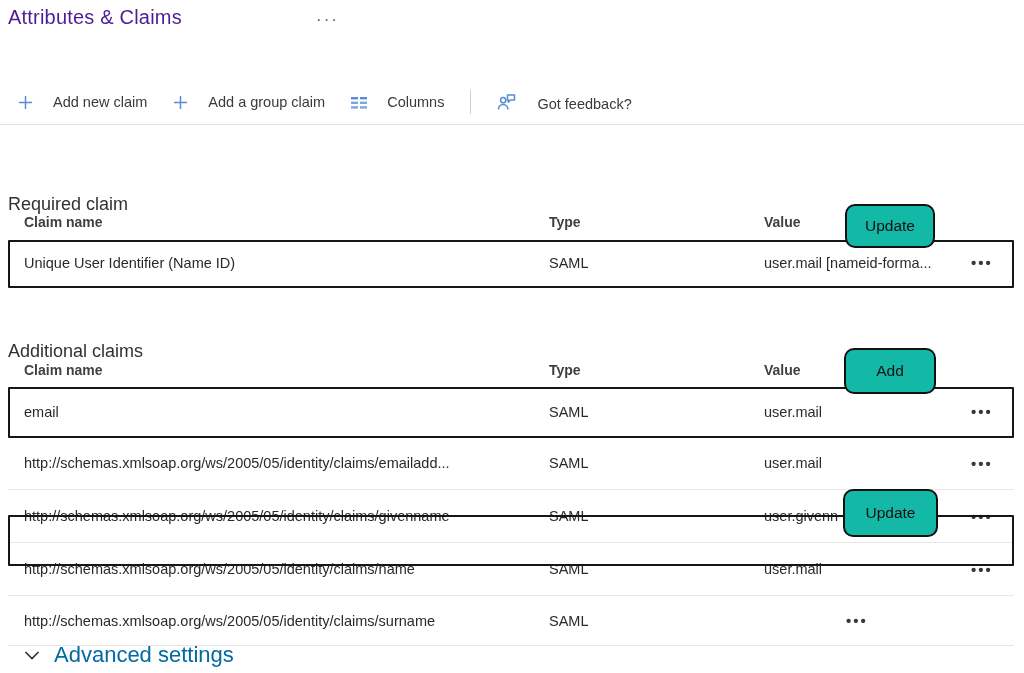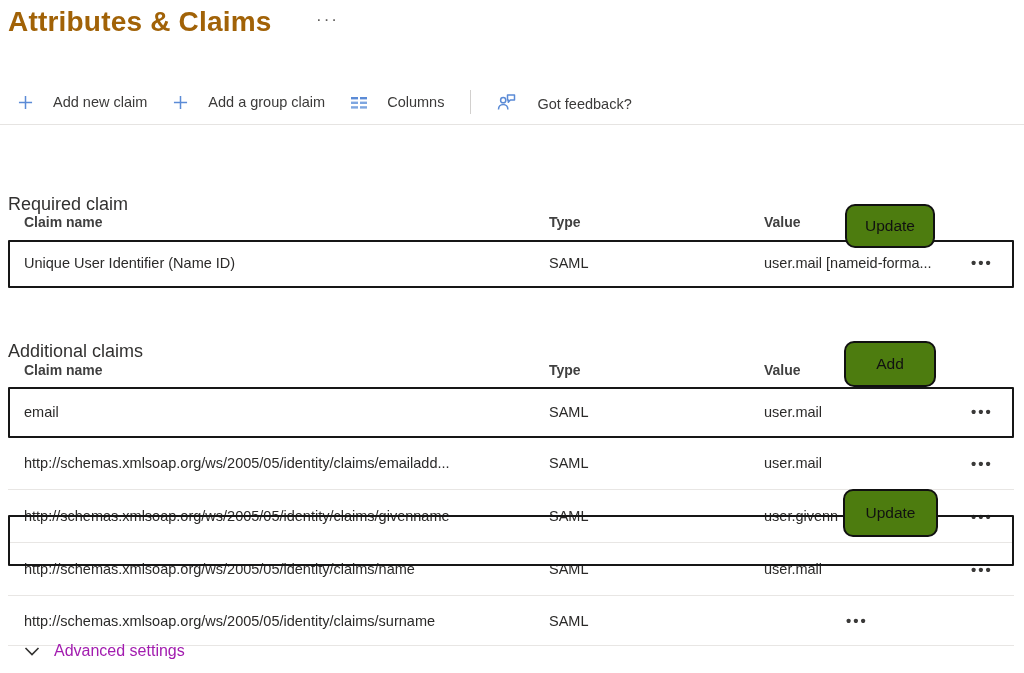--- a/index.html
+++ b/index.html
@@ -1,20 +1,20 @@
 <!DOCTYPE html>
 <html><head>
 <meta charset="utf-8">
 <style>
   html,body{margin:0;padding:0;background:#fff;}
   body{font-family:"Liberation Sans","DejaVu Sans",sans-serif;color:#323130;}
   .page{position:relative;width:1024px;height:673px;background:#fff;overflow:hidden;}
 
   
-  .page-title{position:absolute;left:8px;top:6px;font-size:28px;font-weight:bold;color:#a16207;letter-spacing:.2px;}
+  .page-title{position:absolute;left:8px;top:6px;font-size:20px;font-weight:normal;color:#4c1d95;letter-spacing:.2px;}
   .title-more{position:absolute;left:316px;top:10px;color:#605e5c;font-size:17px;letter-spacing:2px;cursor:pointer;}
   .title-more::before{content:"···";}
 
   
   .toolbar{position:absolute;left:18px;top:88px;height:28px;display:flex;align-items:center;gap:26px;font-size:14.5px;color:#3b3a39;}
   .tb-btn{display:flex;align-items:flex-end;gap:20px;cursor:pointer;white-space:nowrap;}
   .tb-btn svg{display:block;}
   .tb-divider{width:1px;height:24px;background:#d2d0ce;}
   .toolbar-rule{position:absolute;left:0;top:124px;width:1024px;height:1px;background:#e6e4e2;}
 
@@ -39,27 +39,27 @@
   .menu-dots{color:#3a3938;font-size:15px;letter-spacing:2px;font-weight:bold;line-height:1;}
   .menu-dots::before{content:"•••";}
 
   
   .hl-box{position:absolute;left:8px;width:1006px;border:2px solid #161616;border-radius:1px;box-sizing:border-box;pointer-events:none;z-index:3;background:transparent;}
   .hl-1{top:240px;height:48px;}
   .hl-2{top:387px;height:51px;}
   .hl-3{top:515px;height:51px;}
 
   
-  .callout{position:absolute;z-index:5;background:#4d7c0f;border:2.5px solid #111;border-radius:10px;display:flex;align-items:center;justify-content:center;font-size:15.5px;color:#111;box-sizing:border-box;}
+  .callout{position:absolute;z-index:5;background:#14b8a6;border:2.5px solid #111;border-radius:10px;display:flex;align-items:center;justify-content:center;font-size:15.5px;color:#111;box-sizing:border-box;}
   .c-update1{left:845px;top:204px;width:90px;height:44px;}
-  .c-add{left:844px;top:341px;width:92px;height:46px;}
+  .c-add{left:844px;top:348px;width:92px;height:46px;}
   .c-update2{left:843px;top:489px;width:95px;height:48px;}
 
   
-  .advanced{position:absolute;left:24px;top:642px;display:flex;align-items:center;gap:14px;font-size:16px;color:#a21caf;cursor:pointer;}
+  .advanced{position:absolute;left:24px;top:642px;display:flex;align-items:center;gap:14px;font-size:22px;color:#0369a1;cursor:pointer;}
   .advanced svg{display:block;}
 </style>
 </head>
 <body>
 
 <div class="page">
 
   <div class="page-title">Attributes &amp; Claims</div>
   <div class="title-more"></div>
 

